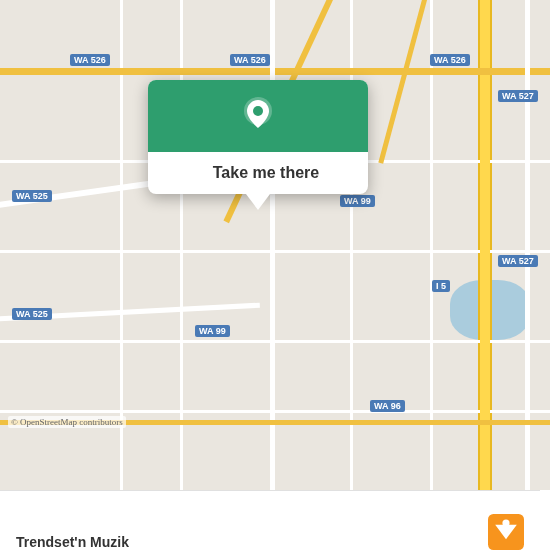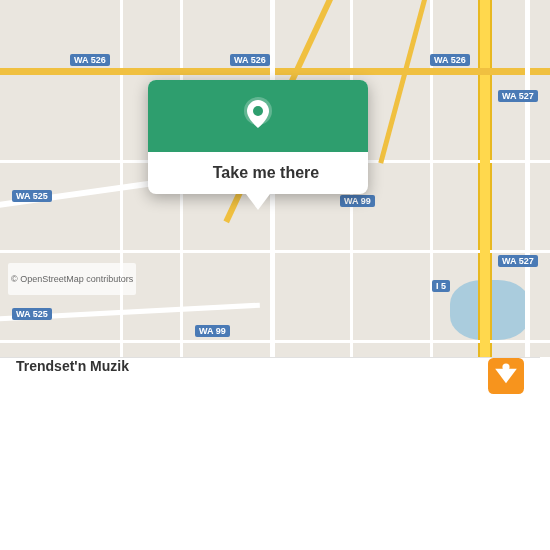--- a/index.html
+++ b/index.html
@@ -7,21 +7,21 @@
     body {
       width: 550px;
       height: 550px;
       overflow: hidden;
       font-family: Arial, sans-serif;
       position: relative;
     }
 
     #map-container {
       width: 550px;
-      height: 357px;
+      height: 490px;
       position: relative;
       overflow: hidden;
       background-color: #e8e0d8;
     }
 
     
     .map-bg {
       position: absolute;
       width: 100%;
       height: 100%;
@@ -234,21 +234,21 @@
       border-top: 16px solid white;
       z-index: 21;
     }
 
     
     #bottom-bar {
       width: 540px;
       height: 60px;
       background: white;
       display: flex;
-      align-items: flex-start;
+      align-items: flex-end;
       padding: 0 16px;
       border-top: 1px solid #e0e0e0;
       position: relative;
     }
 
     .bottom-text {
       flex: 1;
     }
 
     .bottom-title {
@@ -275,22 +275,23 @@
 
     
     .attribution {
       position: absolute;
       bottom: 62px;
       left: 8px;
       font-size: 9px;
       color: #666;
       z-index: 10;
       background: rgba(255,255,255,0.7);
-      padding: 11px 3px;
+      padding: 1px 3px;
       border-radius: 2px;
+      font-family: Liberation Serif, serif;
     }
   </style>
 </head>
 <body>
 
 <div id="map-container">
   <div class="map-bg"></div>
 
   <div class="green1"></div>
   <div class="green2"></div>

